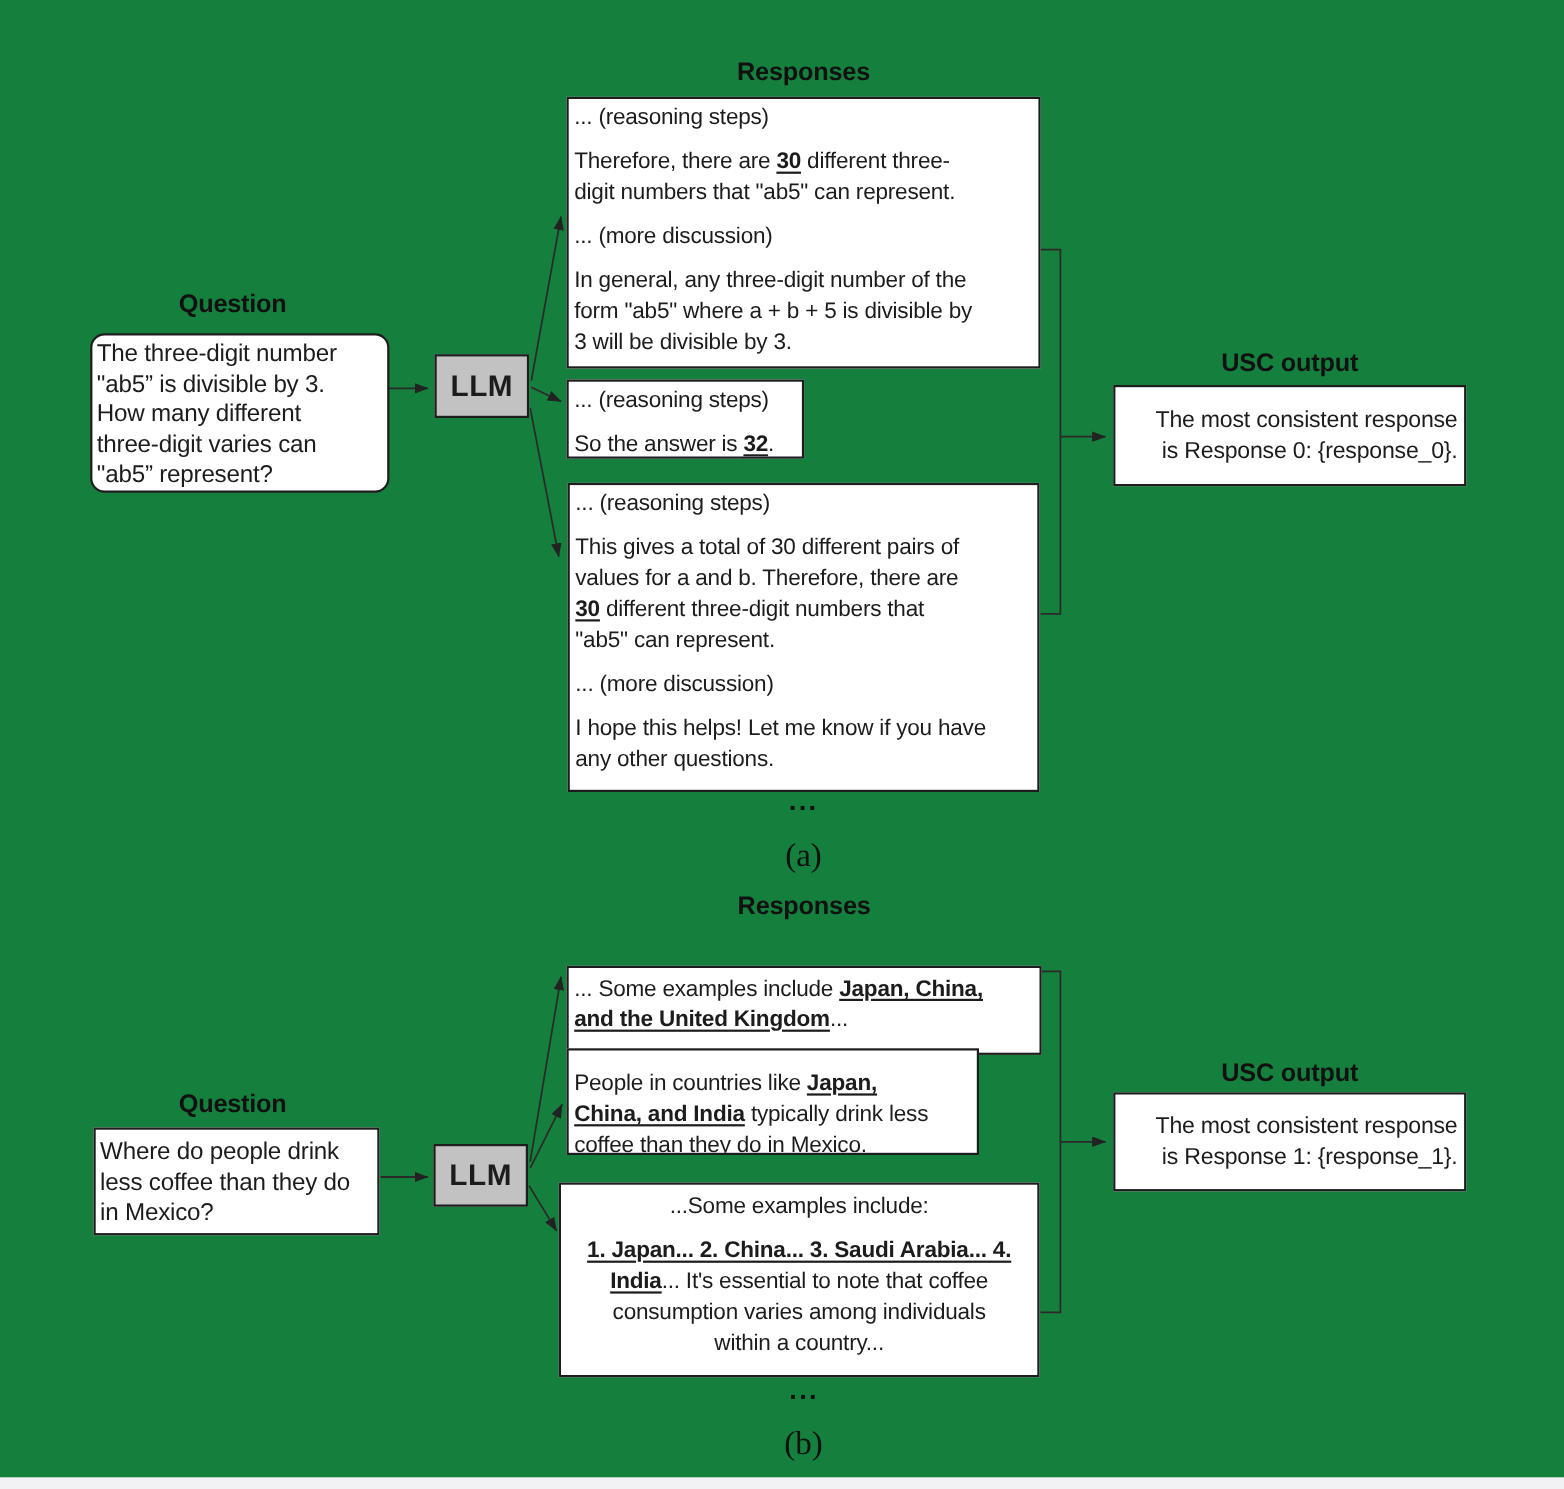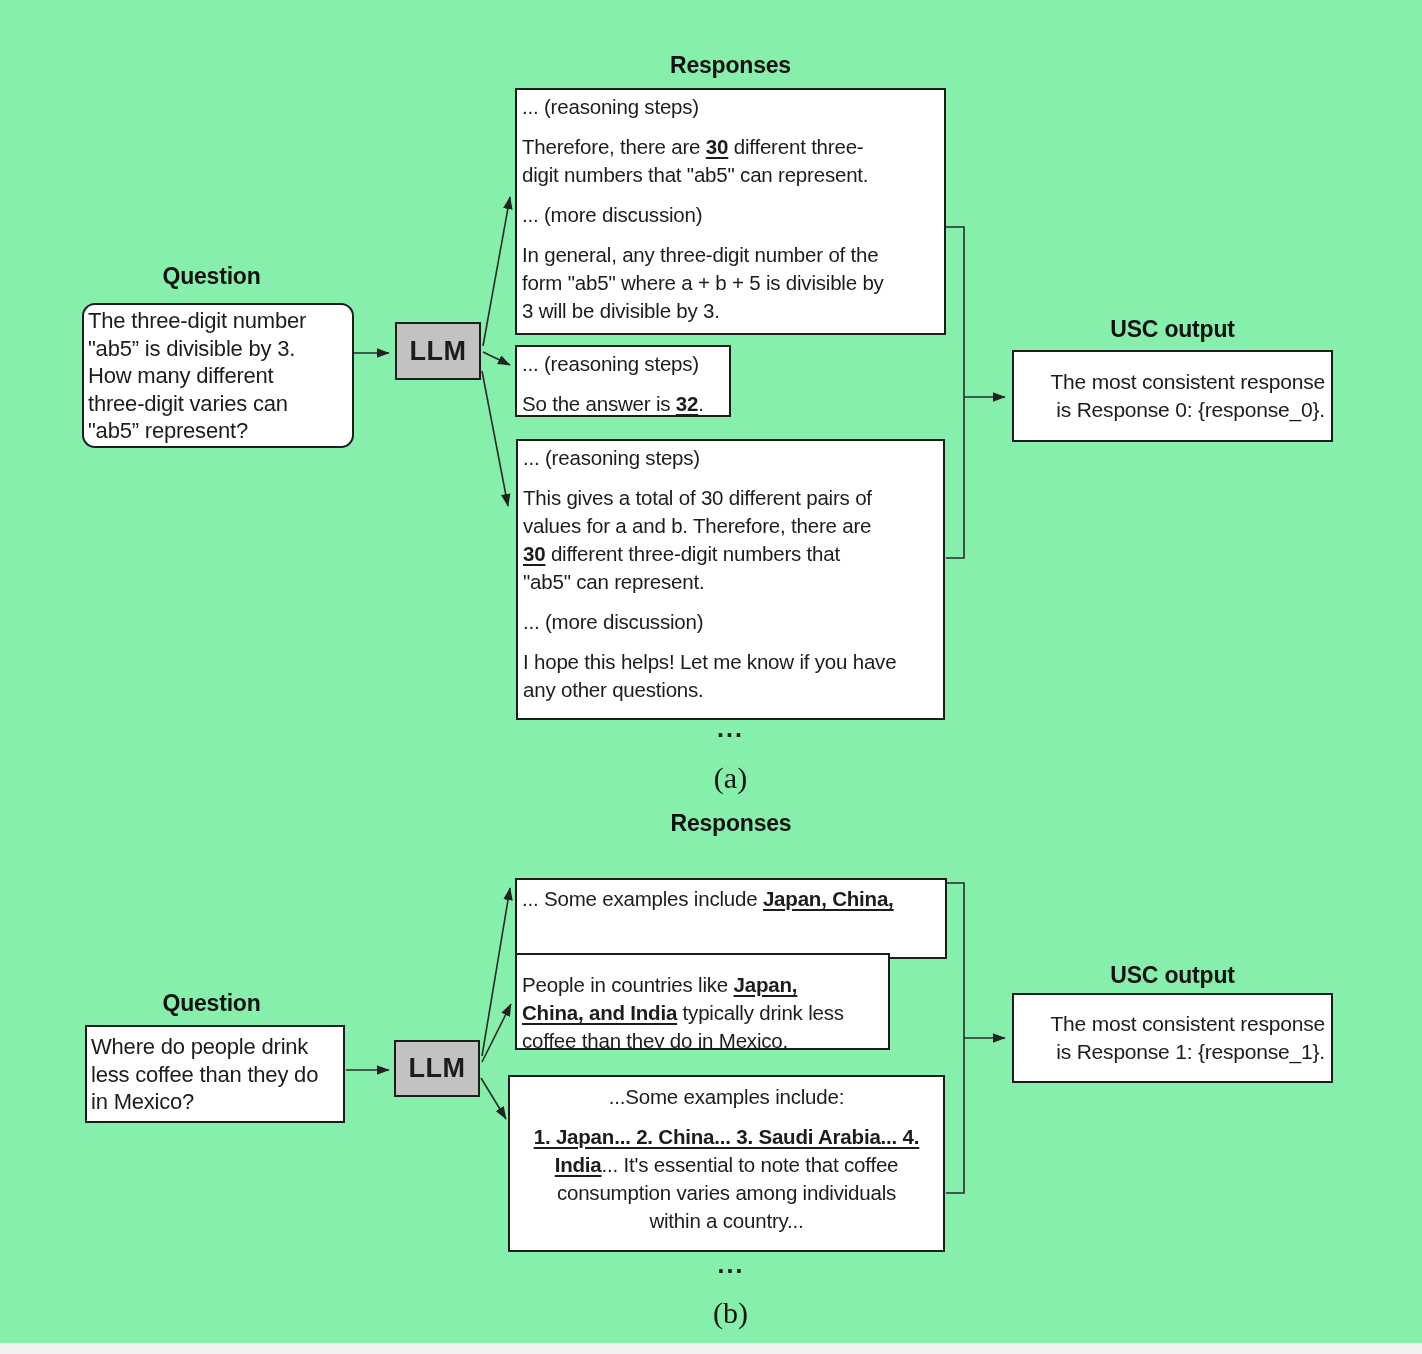--- a/index.html
+++ b/index.html
@@ -1,17 +1,17 @@
 <!DOCTYPE html>
 <html><head>
 <meta charset="utf-8">
 <style>
   html,body{margin:0;padding:0;background:#ffffff;}
   #canvas{
-    position:relative;width:1422px;height:1354px;background:#86efac;
+    position:relative;width:1422px;height:1354px;background:#15803d;
     font-family:"Liberation Sans","DejaVu Sans",sans-serif;color:#1c1c1c;overflow:hidden;
   }
   .box{
     position:absolute;border:2px solid #1d1d1d;background:#ffffff;box-sizing:border-box;
   }
   .rbox{
     font-size:20.5px;line-height:28px;letter-spacing:-0.2px;padding:3px 5px;overflow:hidden;
   }
   .rbox .para{margin:0 0 12px 0;}
   .rbox .para:last-child{margin-bottom:0;}
@@ -147,20 +147,21 @@
       <div>Where do people drink</div>
       <div>less coffee than they do</div>
       <div>in Mexico?</div>
     </div>
 
   <div class="llm" style="left: 394px; top: 1040px; width: 86px; height: 57px; background: rgb(194, 194, 194);">LLM</div>
 
   <div class="box rbox" style="left:515px;top:878px;width:432px;height:81px;padding-top:5px;">
       <div class="para">
         <div class="ln"><span>... Some examples include </span><span class="hl">Japan, China,</span></div>
+        <div class="ln"><span class="hl">and the United Kingdom</span><span>...</span></div>
       </div>
     </div>
 
   <div class="box rbox" style="left:515px;top:953px;width:375px;height:97px;padding-top:16px;">
       <div class="para">
         <div class="ln"><span>People in countries like </span><span class="hl">Japan,</span></div>
         <div class="ln"><span class="hl">China, and India</span><span> typically drink less</span></div>
         <div class="ln"><span>coffee than they do in Mexico.</span></div>
       </div>
     </div>

